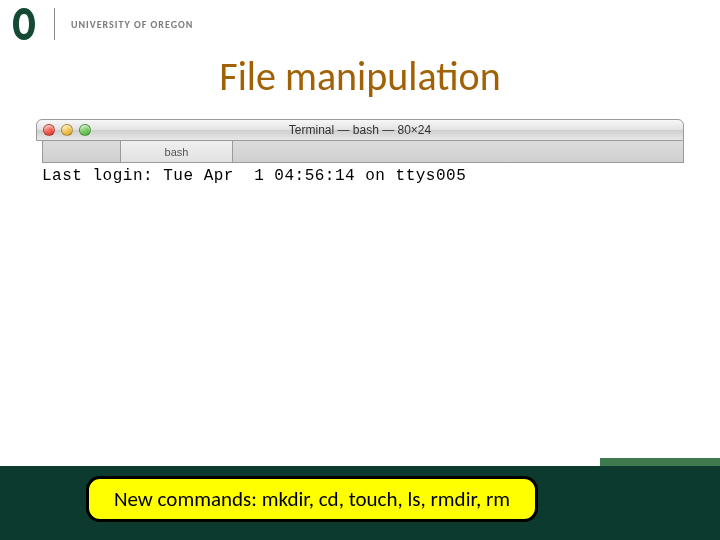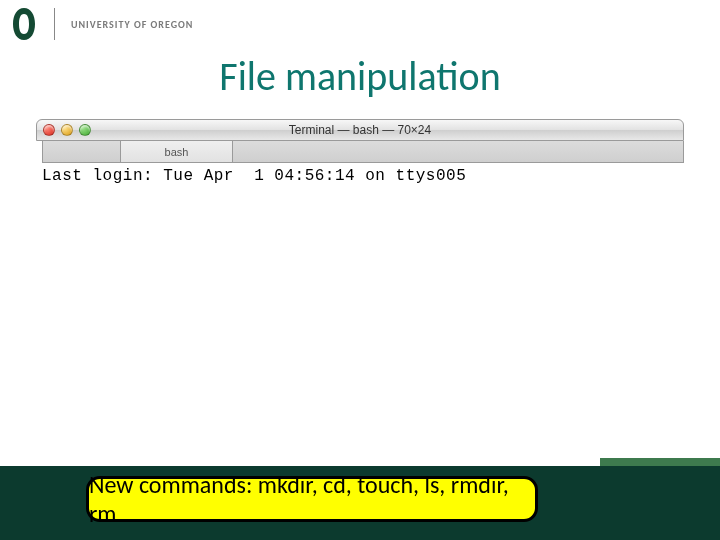--- a/index.html
+++ b/index.html
@@ -31,21 +31,21 @@
   .univ {
     font-size: 10px;
     letter-spacing: 1px;
     color: #7a7a7a;
     font-weight: 600;
   }
   .title {
     text-align: center;
     font-size: 40px;
     font-weight: 400;
-    color: #0f766e;
+    color: #a16207;
     margin-top: 6px;
     font-family: Calibri, "Segoe UI", Arial, sans-serif;
   }
   .terminal-wrap {
     margin: 18px 36px 0 36px;
   }
   .term-titlebar {
     height: 22px;
     background: linear-gradient(to bottom, #f7f7f7 0%, #e2e2e2 50%, #cfcfcf 51%, #e8e8e8 100%);
     border: 1px solid #9a9a9a;
@@ -136,21 +136,21 @@
     left: 86px;
     bottom: 18px;
     width: 452px;
     height: 46px;
     background: #ffff00;
     border: 3px solid #000;
     border-radius: 14px;
     display: flex;
     align-items: center;
     justify-content: center;
-    font-size: 24px;
+    font-size: 21px;
     color: #000;
     font-family: Calibri, Arial, sans-serif;
   }
 </style>
 </head>
 <body>
 
 <div class="header">
   <div class="logo-o">
     <svg viewBox="0 0 28 36" width="28" height="36">
@@ -163,21 +163,21 @@
 
 <div class="title">File manipulation</div>
 
 <div class="terminal-wrap">
   <div class="term-titlebar">
     <div class="tl-buttons">
       <div class="tl-btn tl-red"></div>
       <div class="tl-btn tl-yellow"></div>
       <div class="tl-btn tl-green"></div>
     </div>
-    <div class="tl-title">Terminal — bash — 70×24</div>
+    <div class="tl-title">Terminal — bash — 80×24</div>
   </div>
   <div class="term-tabbar">
     <div class="term-spacer-left"></div>
     <div class="term-tab">bash</div>
   </div>
   <div class="term-body">
     <div class="term-line">Last login: Tue Apr  1 04:56:14 on ttys005</div>
   </div>
 </div>
 

